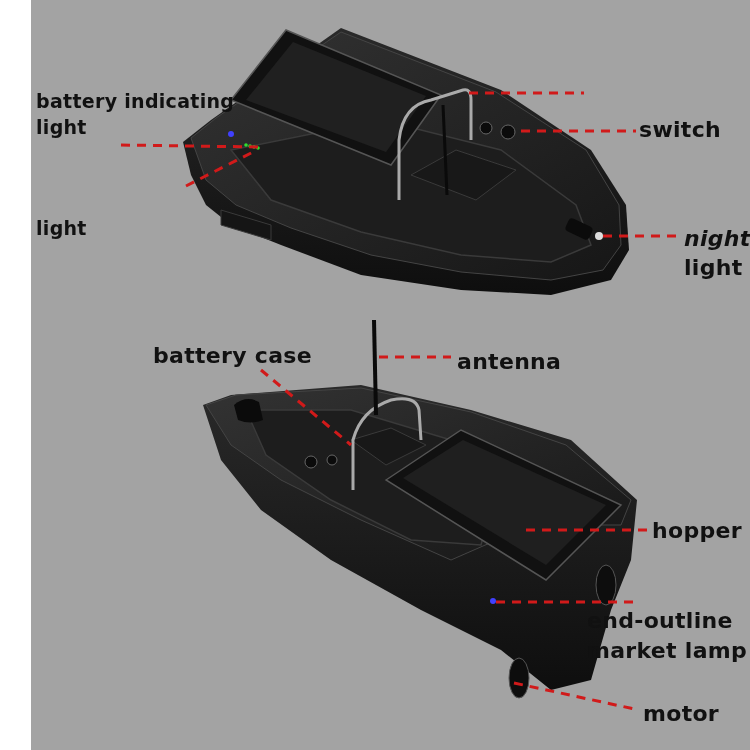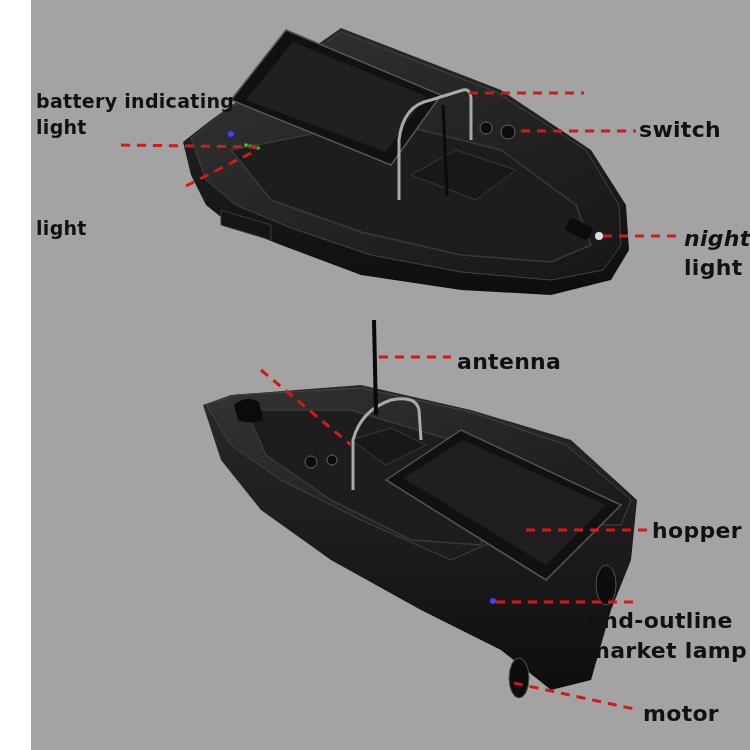--- a/index.html
+++ b/index.html
@@ -102,20 +102,21 @@
   <div class="label small" style="left:5px; top:88px;">battery indicating</div>
   <div class="label small" style="left:5px; top:114px;">light</div>
 
   <div class="label small" style="left:5px; top:215px;">light</div>
 
   <div class="label" style="left:608px; top:116px;">switch</div>
 
   <div class="label" style="left:653px; top:225px;font-style:italic;">night</div>
   <div class="label" style="left:653px; top:254px;">light</div>
 
+  <div class="label" style="left:122px; top:342px;">battery case</div>
   <div class="label" style="left:426px; top:348px;">antenna</div>
 
   <div class="label" style="left:621px; top:517px;">hopper</div>
 
   <div class="label" style="left:556px; top:607px;">end-outline</div>
   <div class="label" style="left:556px; top:637px;">market lamp</div>
 
   <div class="label" style="left:612px; top:700px;">motor</div>
 </div>
 

